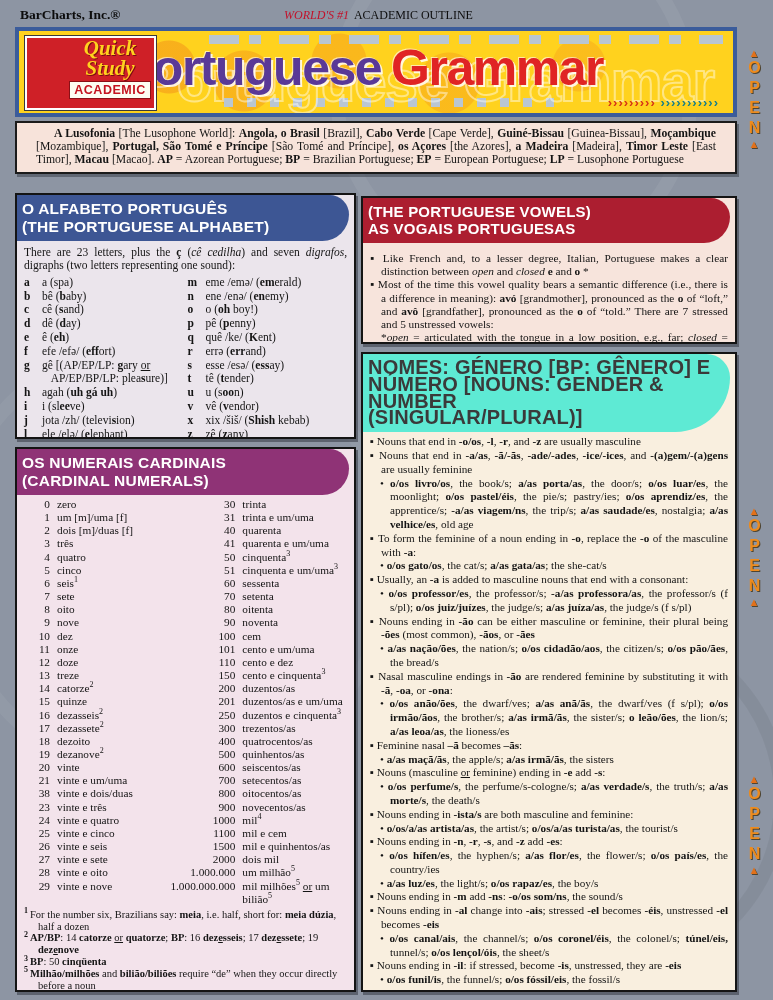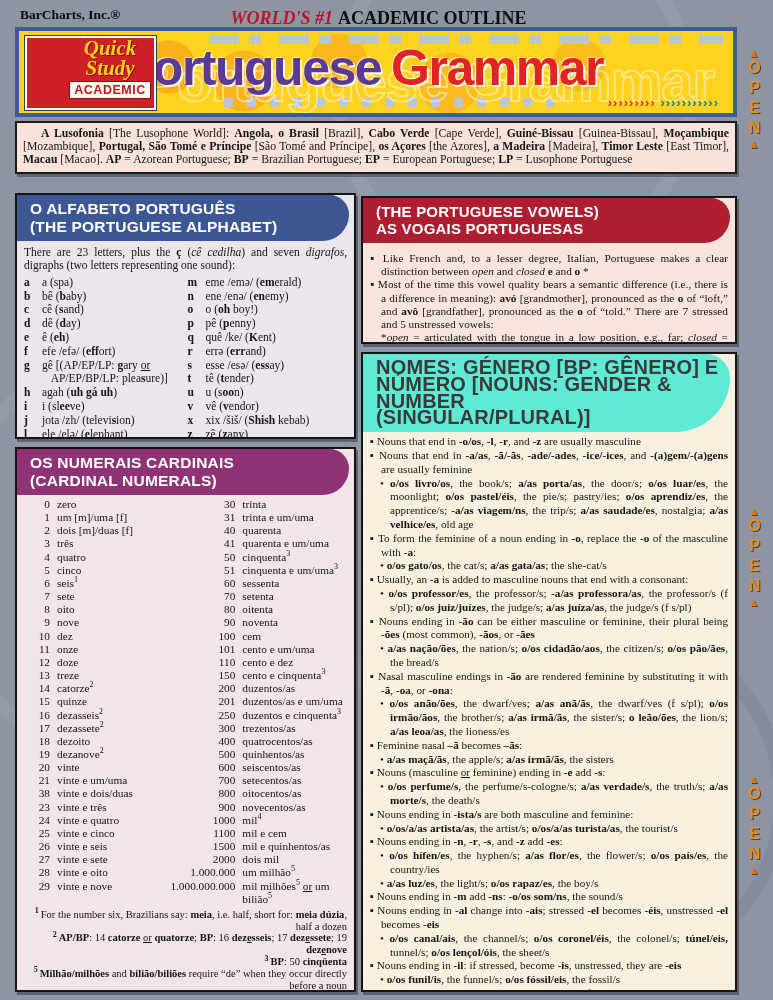--- a/index.html
+++ b/index.html
@@ -9,21 +9,21 @@
     font-family:"Liberation Serif",serif;color:#141414;
   }
   .bg-circle{position:absolute;border:14px solid rgba(255,255,255,.06);border-radius:50%;}
   #bgc1{width:340px;height:340px;left:330px;top:-90px;}
   #bgc2{width:430px;height:430px;left:-60px;top:330px;border-color:rgba(255,255,255,.05);}
   #bgc3{width:330px;height:330px;left:430px;top:620px;border-color:rgba(0,0,0,.05);}
 
   
   .masthead{position:absolute;top:7px;left:20px;width:717px;height:20px;}
   .publisher{position:absolute;left:0;top:0;font-weight:bold;font-size:13.5px;color:#0c0c0c;}
-  .tagline{position:absolute;left:50%;transform:translateX(-50%);top:1px;font-weight:bold;font-size:18px;white-space:nowrap;color:#0c0c0c;}
+  .tagline{position:absolute;left:50%;transform:translateX(-50%);top:1px;font-weight:normal;font-size:12px;white-space:nowrap;color:#0c0c0c;}
   .tagline .em{color:#c2122b;font-style:italic;margin-right:5px;}
 
   
   .banner{
     position:absolute;top:27px;left:15px;width:722px;height:90px;box-sizing:border-box;
     background:#ffd21e;border:4px solid #3b5c9b;overflow:hidden;
     background-image:
       radial-gradient(circle at 150px 36px, rgba(245,158,26,.65) 0 26px, transparent 27px),
       radial-gradient(circle at 225px 50px, rgba(245,158,26,.55) 0 30px, transparent 31px),
       radial-gradient(circle at 320px 30px, rgba(245,158,26,.5) 0 27px, transparent 28px),
@@ -68,29 +68,29 @@
     writing-mode:vertical-rl;text-orientation:upright;
     font-family:"Liberation Sans",sans-serif;font-weight:bold;font-size:16px;letter-spacing:3px;
     color:#ed8b1d;text-shadow:1px 1px 0 #4e4430;
   }
   .tri{color:#e2711a;font-size:11px;line-height:11px;text-shadow:1px 1px 0 #4e4430;}
 
   
   .luso{
     position:absolute;top:121px;left:15px;width:722px;height:53px;box-sizing:border-box;
     background:#f7e3da;border:2px solid #1b1b1b;box-shadow:2px 3px 0 rgba(52,57,68,.5);
-    padding:4px 6px;font-size:11.7px;line-height:13.2px;text-align:justify;
+    padding:4px 19px;font-size:11.7px;line-height:13.2px;text-align:justify;
   }
   .luso p{margin:0;text-indent:18px;}
 
   
   .section{position:absolute;box-sizing:border-box;border:2px solid #141414;box-shadow:2px 3px 0 rgba(52,57,68,.55);overflow:hidden;}
   .pill{
     font-family:"Liberation Sans",sans-serif;font-weight:bold;color:#fff;
-    padding:5px 10px 6px 13px;margin-right:5px;border-radius:0 22px 30px 0;
+    padding:5px 10px 6px 5px;margin-right:5px;border-radius:0 22px 30px 0;
     font-size:15.5px;line-height:17.5px;letter-spacing:.2px;
   }
   .content{padding:4px 7px;}
 
   
   #sec-alphabet{top:193px;left:15px;width:341px;height:246px;background:#ebe5ec;}
   #sec-alphabet .pill{background:#3d5694;}
   #sec-alphabet .content{font-size:11.5px;line-height:13.4px;}
   .alpha-intro{margin:1px 0 3px 0;text-align:justify;}
   .alpha-cols{display:flex;gap:4px;}
@@ -104,21 +104,21 @@
   #sec-numerals .content{font-size:11.3px;line-height:13.1px;padding-top:3px;}
   .num-cols{display:flex;}
   .num-col-left{width:45%;}
   .num-col-right{width:55%;}
   .num-row{display:grid;column-gap:7px;line-height:13.15px;}
   .num-col-left .num-row{grid-template-columns:26px 1fr;}
   .num-col-right .num-row{grid-template-columns:66px 1fr;}
   .num-row .nn{text-align:right;}
   sup{font-size:8px;line-height:0;}
   .footnotes{margin-top:3px;font-size:10.5px;line-height:11.8px;}
-  .footnotes p{margin:0;padding-left:14px;text-indent:-14px;text-align:right;}
+  .footnotes p{margin:0;padding-left:14px;text-indent:-14px;}
   .footnotes sup{font-weight:bold;margin-right:2px;}
 
   
   #sec-vowels{top:196px;left:361px;width:376px;height:148px;background:#f7e4dc;}
   #sec-vowels .pill{background:#ac1e30;font-size:15px;line-height:17px;}
   #sec-vowels .content{font-size:11.3px;line-height:13.2px;padding-top:9px;}
   .bullet{padding-left:11px;text-indent:-11px;margin:0;text-align:justify;}
   .bullet::before{content:"▪ ";}
 
   

